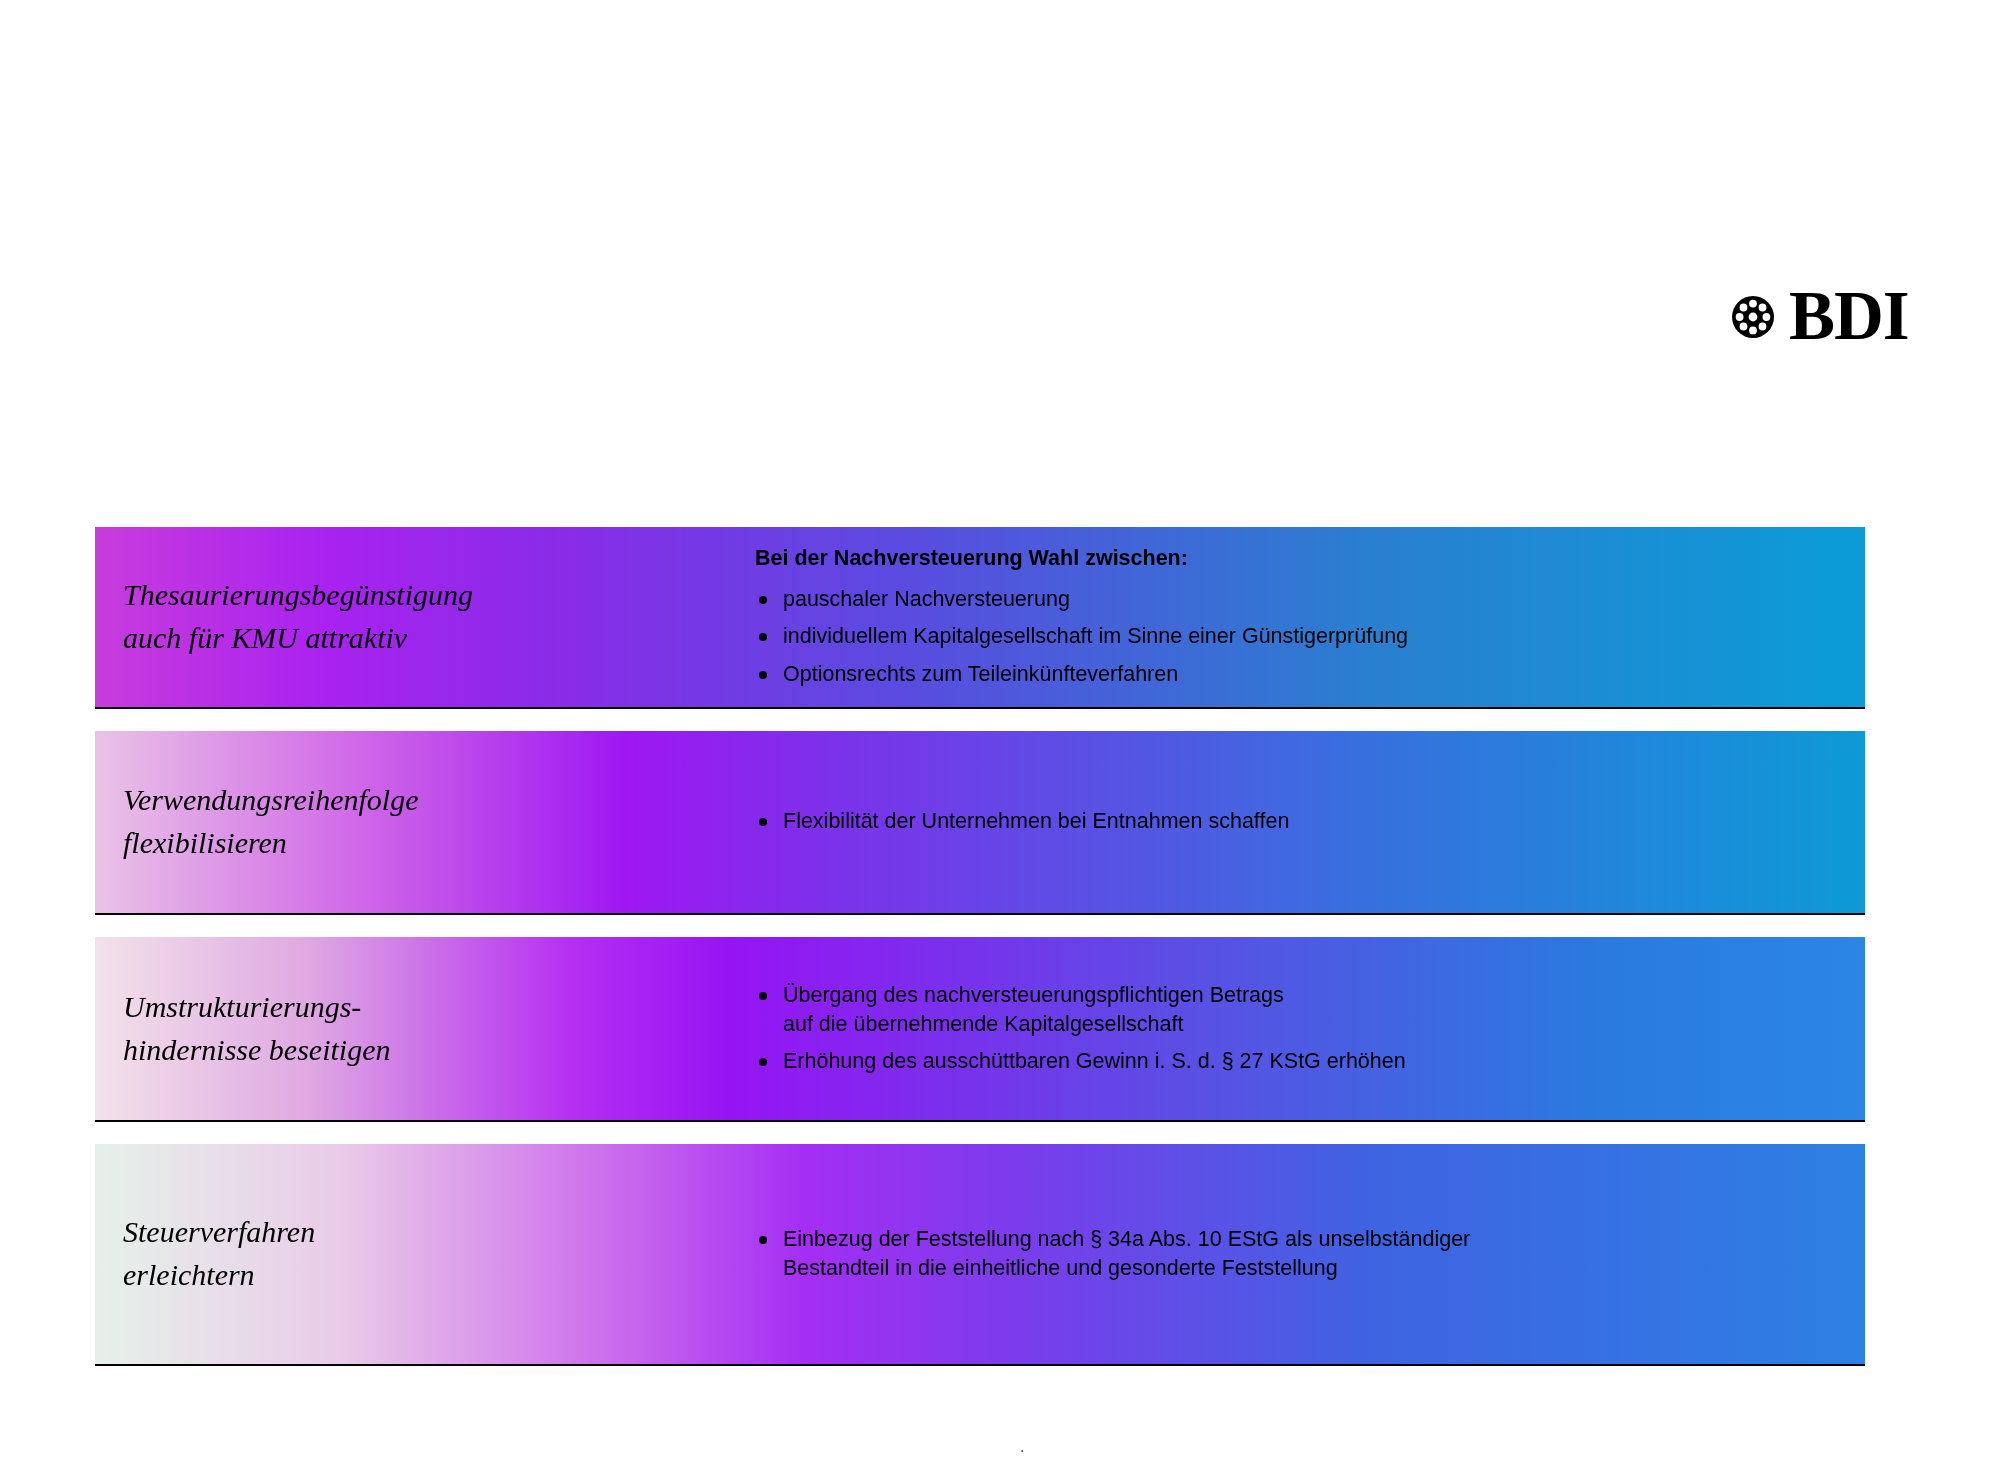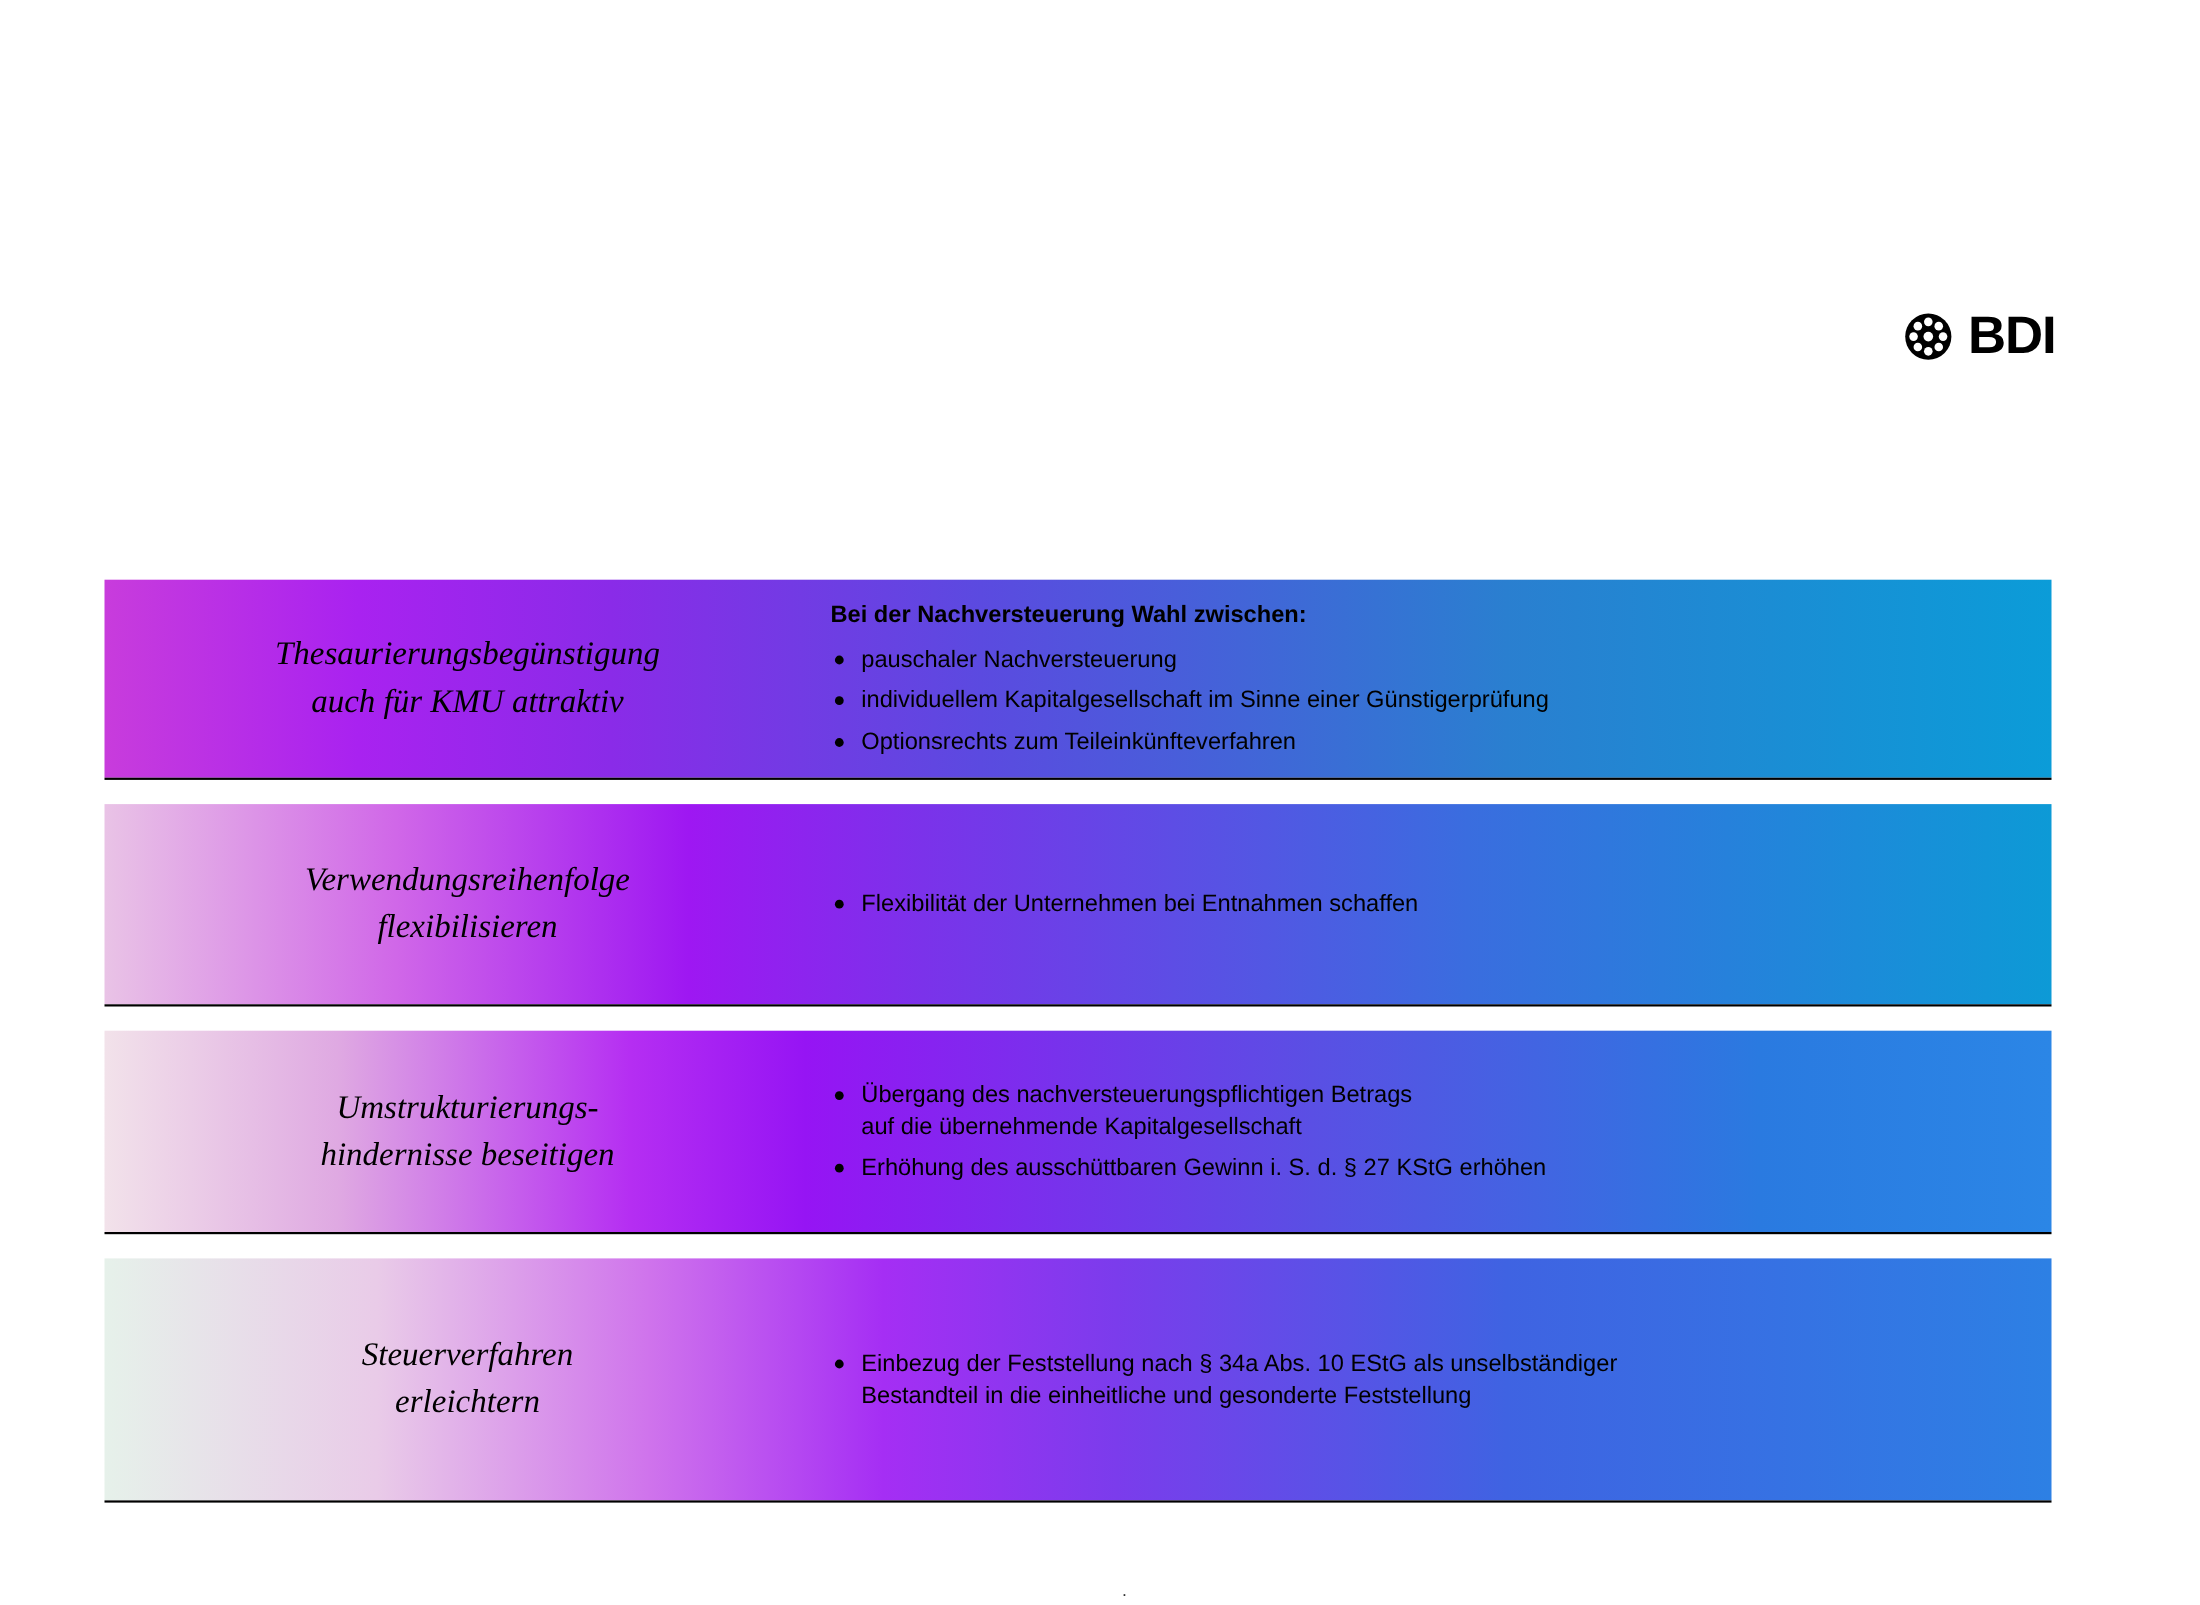--- a/index.html
+++ b/index.html
@@ -26,23 +26,23 @@
     gap: 14px;
   }
   #logo .mark {
     width: 44px;
     height: 44px;
     position: relative;
     flex: none;
   }
   #logo .mark svg { display: block; }
   #logo .wordmark {
-    font-family: Liberation Sans, sans-serif;
+    font-family: Liberation Serif, serif;
     font-weight: bold;
-    font-size: 48px;
+    font-size: 69px;
     letter-spacing: -1px;
     color: #000000;
     line-height: 1;
   }
 
   
   #bars {
     position: absolute;
     left: 95px;
     top: 527px;
@@ -58,21 +58,20 @@
   .bar:last-child { margin-bottom: 0; }
 
   .bar-1 { height: 182px; background: linear-gradient(90deg, #c83cdc 0%, #a922f0 13%, #8a2be8 26%, #5b4ae0 45%, #2a7fd0 72%, #0b9cd8 100%); }
   .bar-2 { height: 184px; background: linear-gradient(90deg, #e9c3e6 0%, #d067e8 15%, #9e17f2 30%, #7b32ea 42%, #3a6ddf 70%, #0d9ad6 100%); }
   .bar-3 { height: 185px; background: linear-gradient(90deg, #f2e2ea 0%, #dfa9e2 12%, #b52ef2 27%, #9614f4 36%, #5a4fe4 62%, #2a7ae0 85%, #2b86e6 100%); }
   .bar-4 { height: 222px; background: linear-gradient(90deg, #e6f1ea 0%, #e9cbe8 14%, #cf73ec 28%, #a52ef4 40%, #7b3cec 52%, #3f63e2 72%, #2d80e4 100%); }
 
   .bar-title {
     width: 660px;
     flex: none;
-    text-align: center;
     font-family: "Liberation Serif", serif;
     font-style: italic;
     font-size: 30px;
     line-height: 1.42;
     color: #000000;
     padding: 0 28px;
   }
   .bar-body {
     flex: 1;
     padding-right: 40px;

